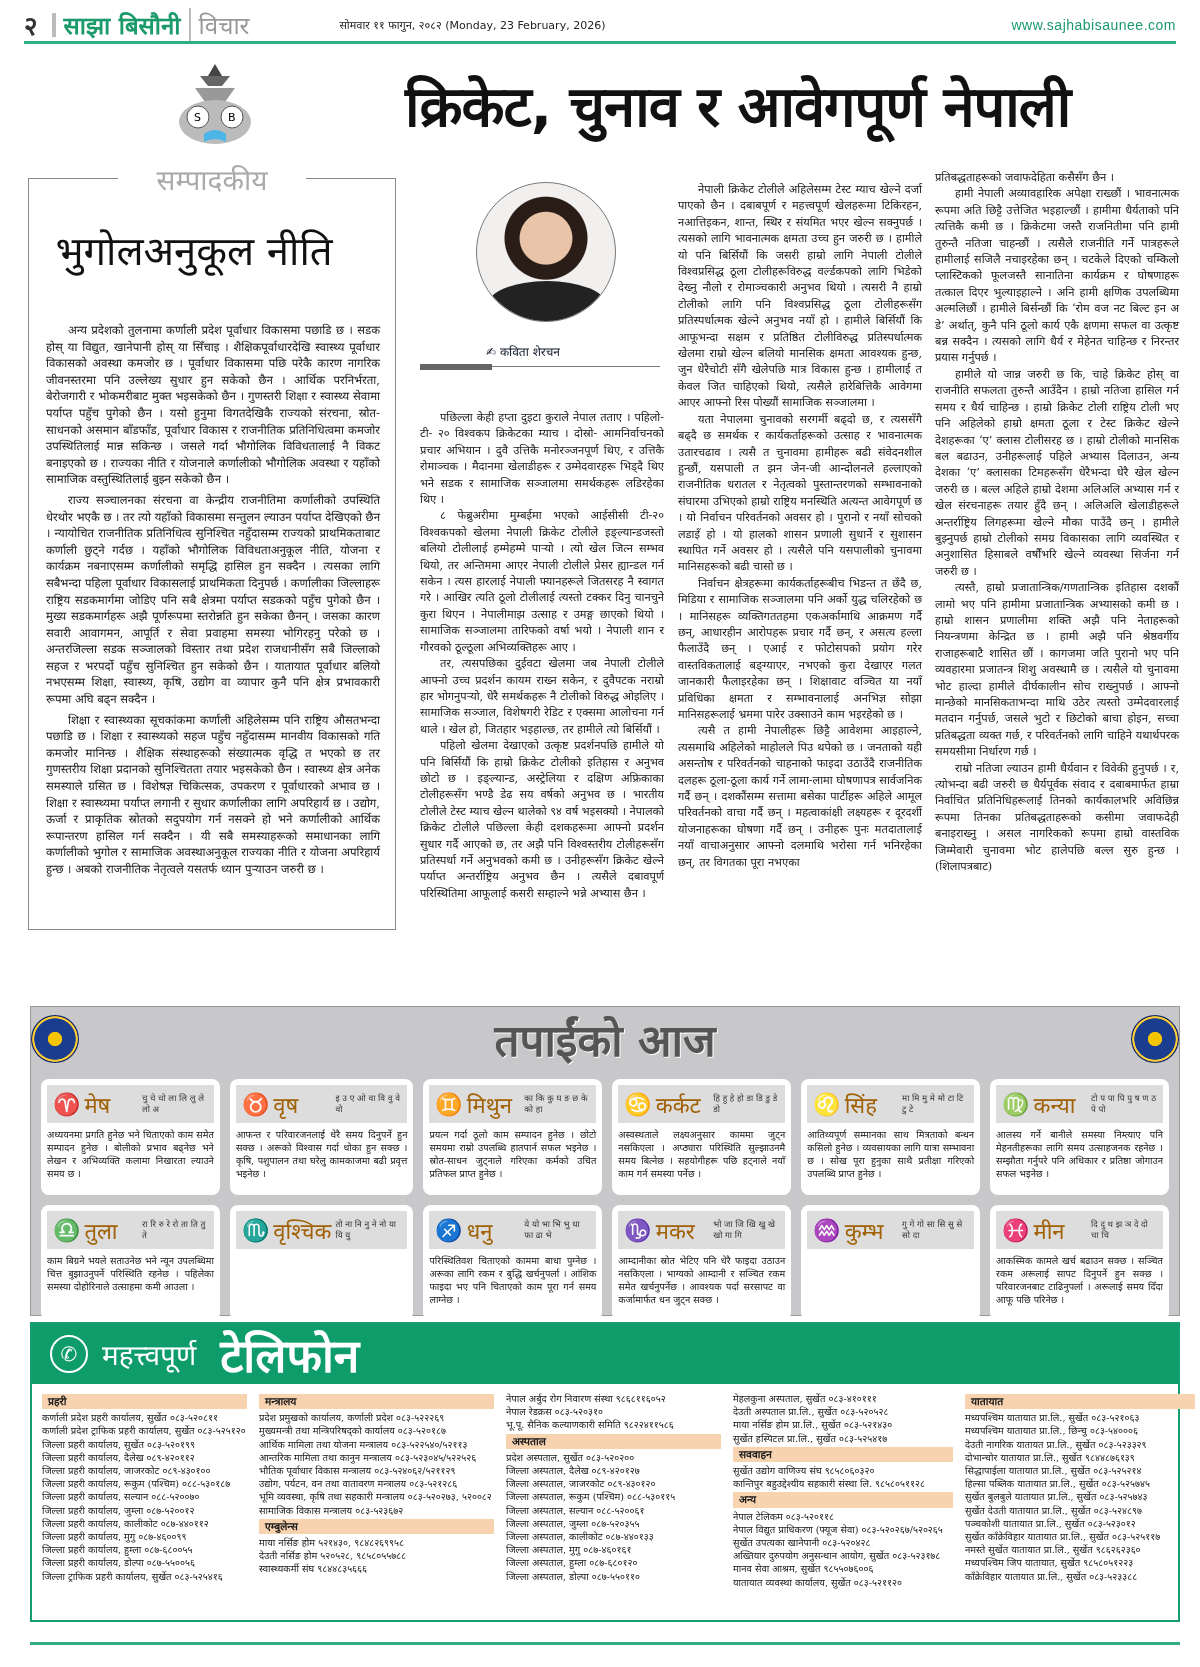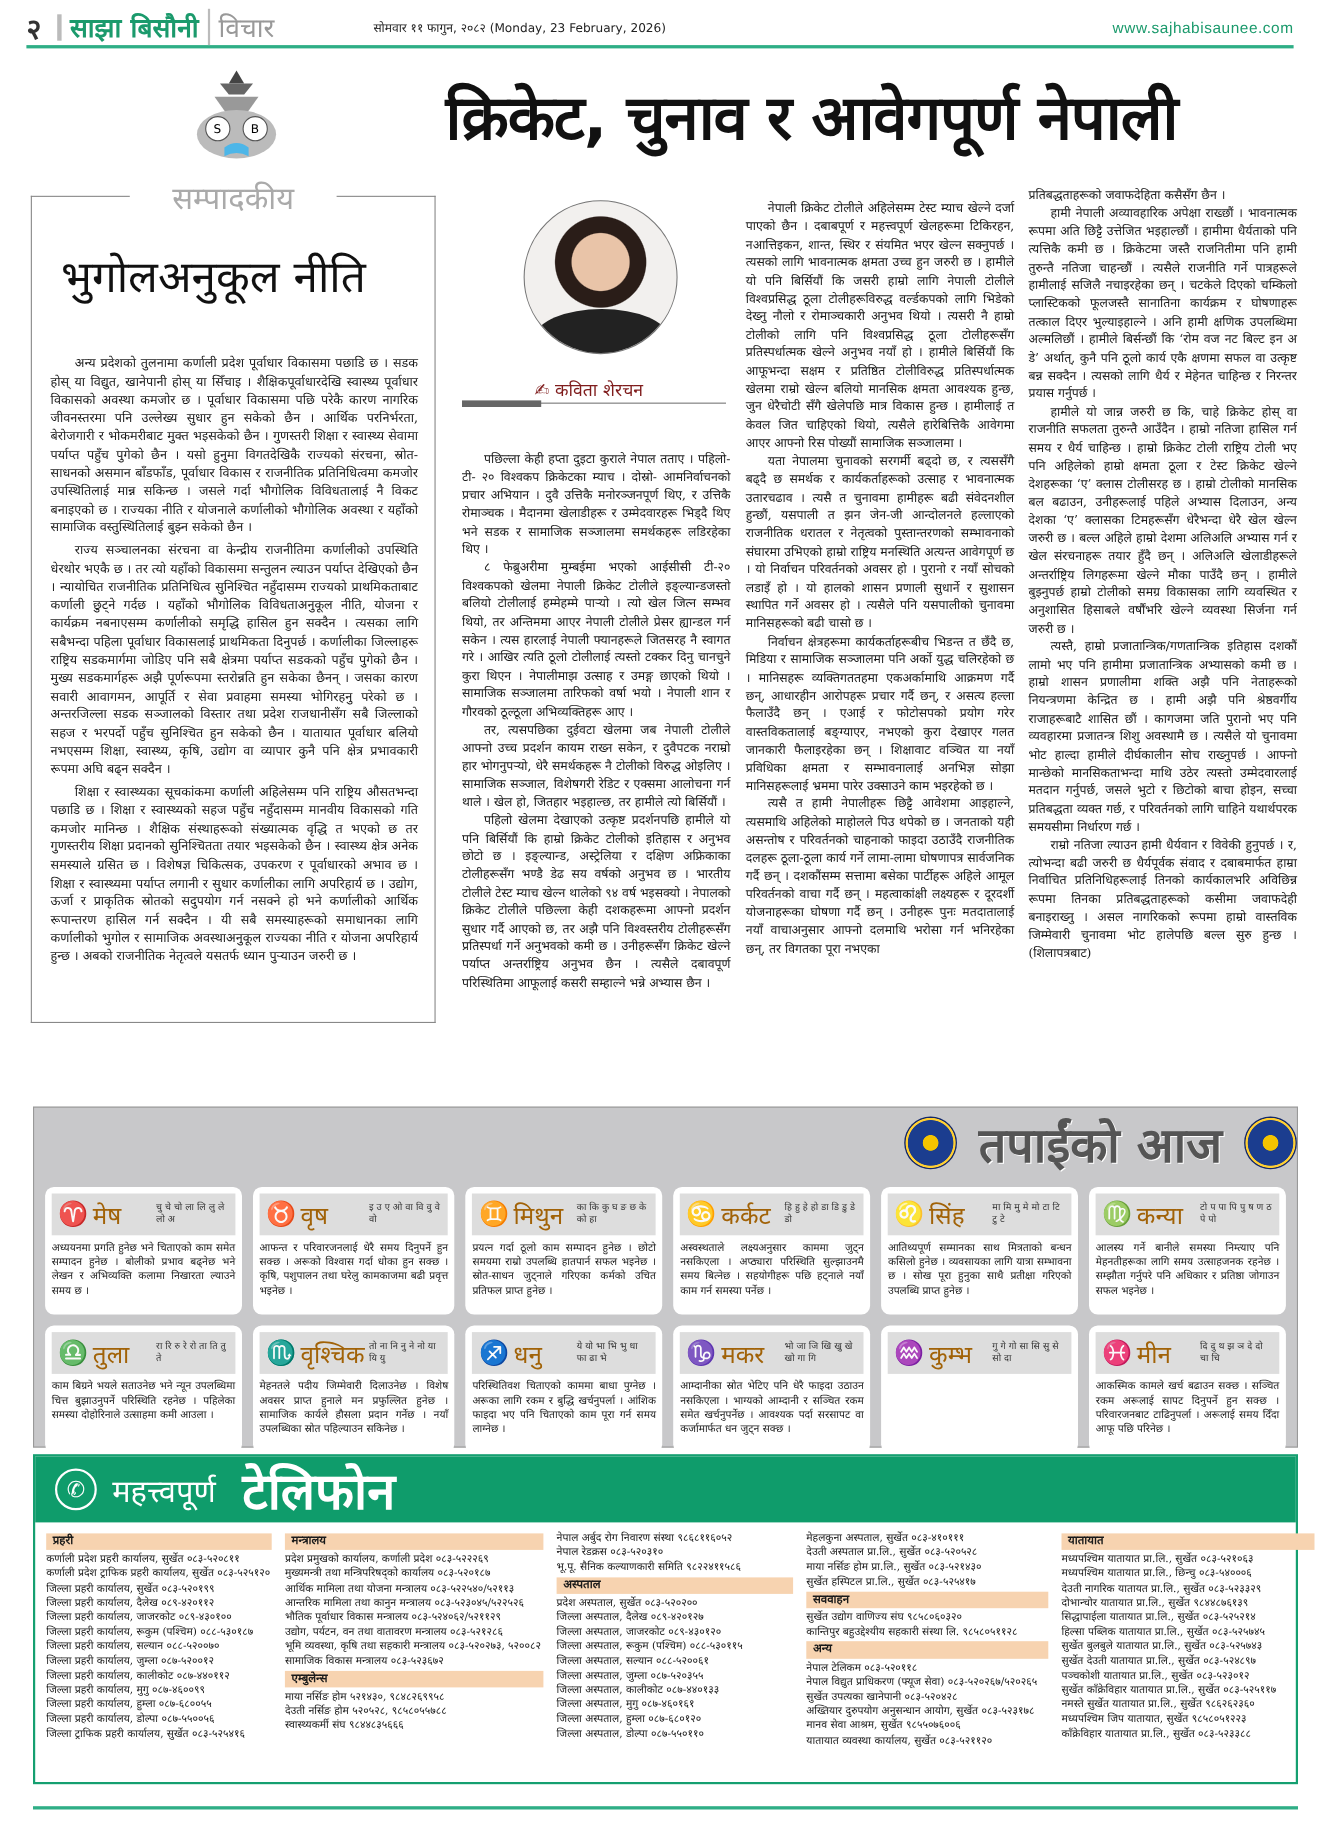--- a/index.html
+++ b/index.html
@@ -13,30 +13,30 @@
 .site{font-family:"Liberation Sans",sans-serif;font-size:14px;color:#1b9a6c;margin-left:auto;letter-spacing:.5px}
 .logo{position:absolute;left:170px;top:62px;width:90px;height:90px}
 .edbox{position:absolute;left:28px;top:178px;width:368px;height:752px;border:1px solid #888;border-top:none}
 .edlbl{position:absolute;left:28px;top:160px;width:368px;text-align:center;font-family:"DejaVu Sans",sans-serif;font-size:28px;color:#aaa;background:linear-gradient(#888,#888) left 18px/90px 1px no-repeat,linear-gradient(#888,#888) right 18px/90px 1px no-repeat}
 .edtitle{position:absolute;left:28px;top:222px;width:332px;text-align:center;font-family:"DejaVu Sans",sans-serif;font-size:40px;color:#111}
 .edtext{position:absolute;left:46px;top:322px;width:334px;font-size:11.5px;line-height:16.6px;text-align:justify}
 .edtext p{text-indent:22px;margin-bottom:4px}
 .mainttl{position:absolute;left:405px;top:66px;width:780px;font-family:"DejaVu Sans",sans-serif;font-weight:bold;font-size:56px;color:#111;letter-spacing:-1px;white-space:nowrap}
 .photo{position:absolute;left:476px;top:182px;width:140px;height:140px;border-radius:50%;border:1px solid #777;background:radial-gradient(circle at 50% 40%,#e9c4a8 0 24%,#2a1d18 25% 38%,#f2f0ee 39%);overflow:hidden}
 .photo .sh{position:absolute;left:10px;top:98px;width:120px;height:50px;background:#222;border-radius:50% 50% 0 0}
-.byline{position:absolute;left:486px;top:343px;font-family:"DejaVu Sans",sans-serif;font-size:16px;color:#7f1d1d}
+.byline{position:absolute;left:486px;top:343px;font-family:"DejaVu Sans",sans-serif;font-size:12px;color:#0f172a}
 .byrule{position:absolute;left:420px;top:366px;width:240px;border-top:1px solid #777}
 .byrule:before{content:"";position:absolute;left:0;top:-3px;width:72px;height:6px;background:#666}
 .col{position:absolute;font-size:11.2px;line-height:16.4px;text-align:justify}
 .col p{text-indent:20px}
 .c1{left:420px;top:410px;width:244px}
 .c2{left:678px;top:182px;width:244px}
 .c3{left:935px;top:170px;width:244px}
 .horo{position:absolute;left:30px;top:1006px;width:1150px;height:310px;background:#c8c8ca;border:1px solid #999}
-.horohead{height:64px;display:flex;align-items:center;justify-content:flex-end;gap:20px}
+.horohead{height:64px;display:flex;align-items:center;justify-content:space-between;gap:20px}
 .wheel{width:48px;height:48px;border-radius:50%;background:radial-gradient(#f4c400 0 20%,#1b3d8f 22% 60%,#ffcf33 62% 66%,#13286a 68%)}
 .horottl{font-family:"DejaVu Sans",sans-serif;font-weight:bold;font-size:44px;color:#555;text-shadow:1px 1px 0 #fff}
 .grid{display:grid;grid-template-columns:repeat(6,1fr);gap:10px;padding:8px 10px}
 .card{background:#fff;border-radius:8px;padding:6px 6px 8px;height:116px}
 .sign{background:#ddd;height:38px;display:flex;align-items:center;padding:0 6px;gap:4px}
 .sym{font-size:22px;color:#c02040}
 .sname{font-family:"DejaVu Sans",sans-serif;font-size:22px;color:#a16207}
 .letters{font-size:8.5px;line-height:11px;margin-left:auto;width:66px;color:#333}
 .htext{font-size:9.5px;line-height:13px;margin-top:5px;text-align:justify}
 .tel{position:absolute;left:30px;top:1322px;width:1150px;height:300px;border:2px solid #159f70}
@@ -170,21 +170,20 @@
           <span class="letters">रा रि रु रे रो ता ति तु ते</span>
         </div>
         <div class="htext">काम बिग्रने भयले सताउनेछ भने न्यून उपलब्धिमा चित्त बुझाउनुपर्ने परिस्थिति रहनेछ । पहिलेका समस्या दोहोरिनाले उत्साहमा कमी आउला ।</div>
       </div>
       <div class="card">
         <div class="sign">
           <span class="sym">♏</span>
           <span class="sname">वृश्चिक</span>
           <span class="letters">तो ना नि नु ने नो या यि यु</span>
         </div>
-        <div class="htext">मेहनतले पदीय जिम्मेवारी दिलाउनेछ । विशेष अवसर प्राप्त हुनाले मन प्रफुल्लित हुनेछ । सामाजिक कार्यले हौसला प्रदान गर्नेछ । नयाँ उपलब्धिका स्रोत पहिल्याउन सकिनेछ ।</div>
       </div>
       <div class="card">
         <div class="sign">
           <span class="sym">♐</span>
           <span class="sname">धनु</span>
           <span class="letters">ये यो भा भि भु धा फा ढा भे</span>
         </div>
         <div class="htext">परिस्थितिवश चिताएको काममा बाधा पुग्नेछ । अरूका लागि रकम र बुद्धि खर्चनुपर्ला । आंशिक फाइदा भए पनि चिताएको काम पूरा गर्न समय लाग्नेछ ।</div>
       </div>
       <div class="card">

